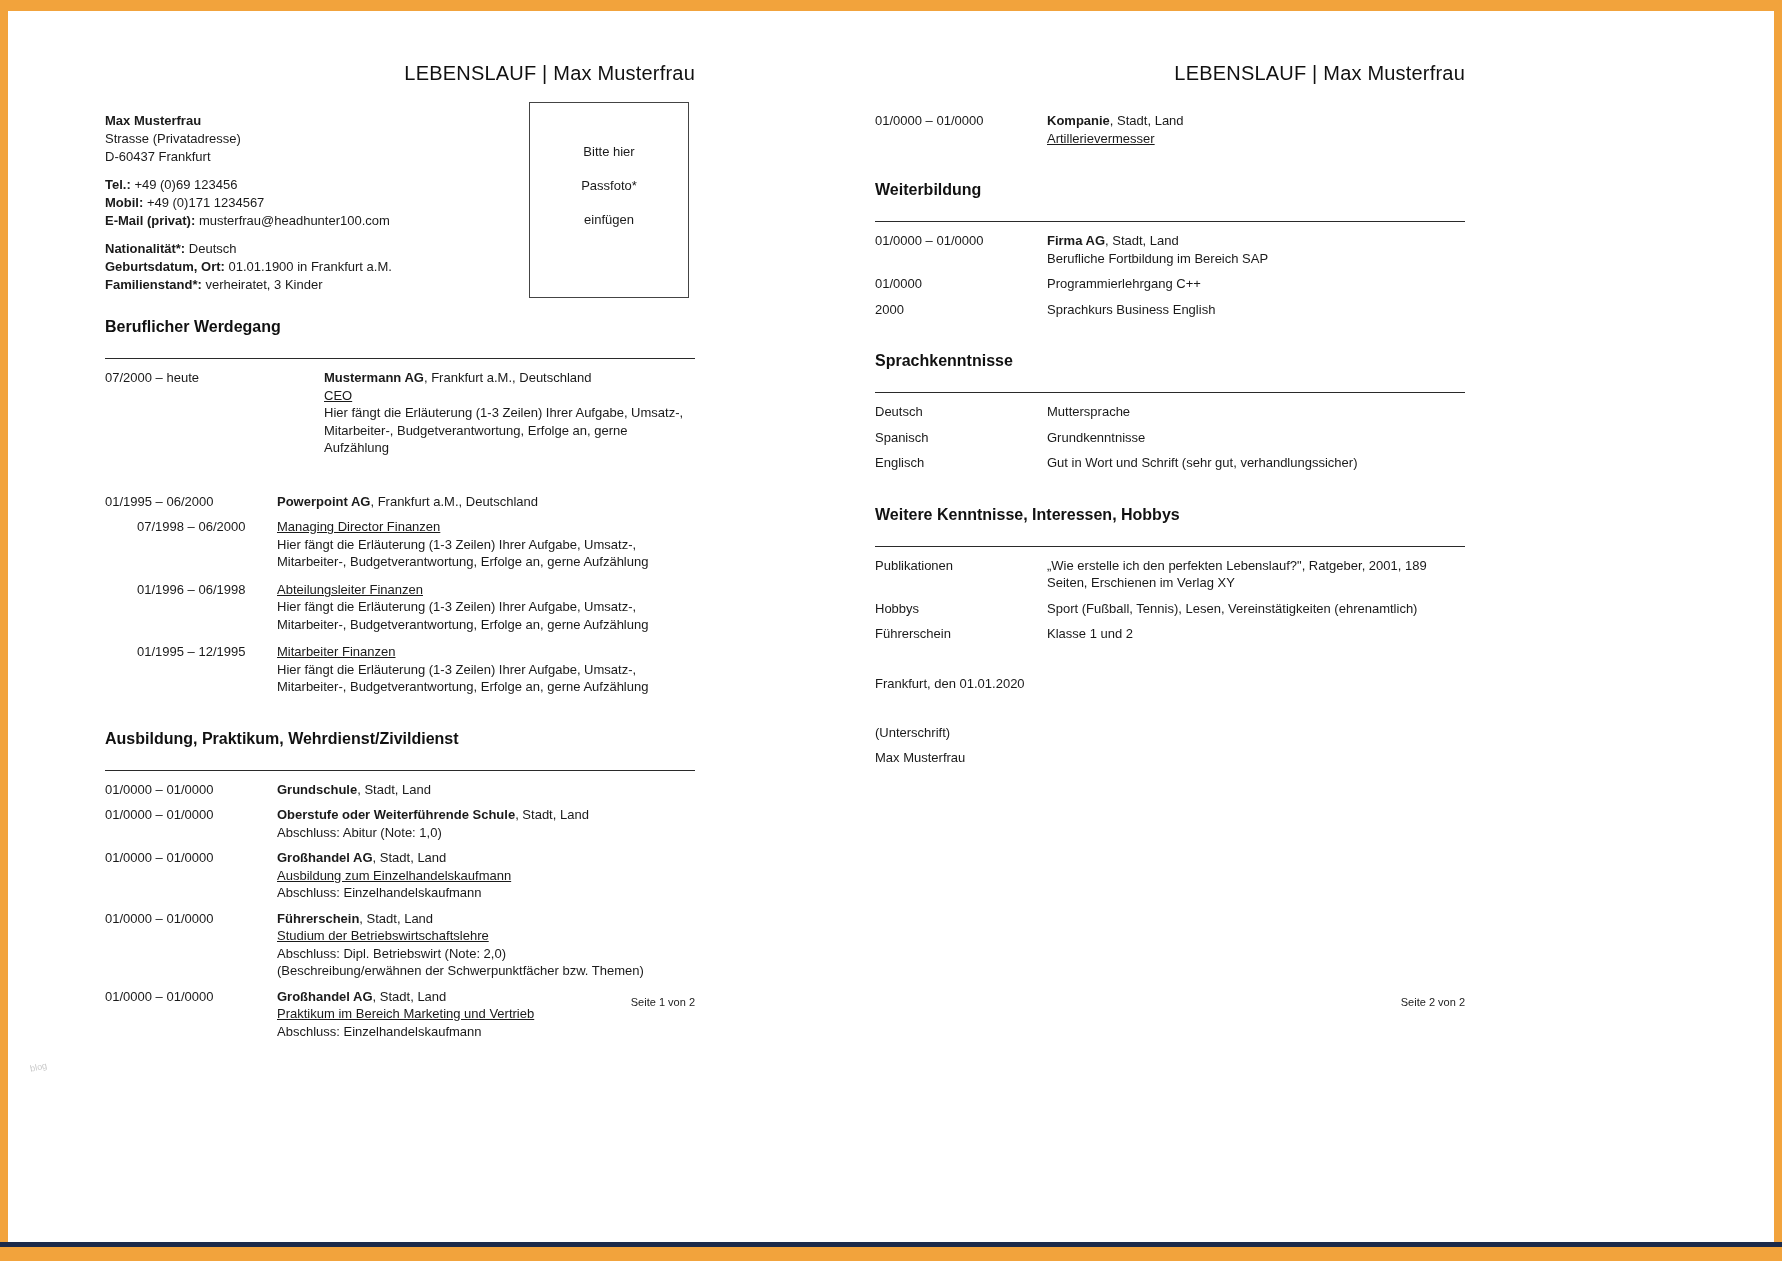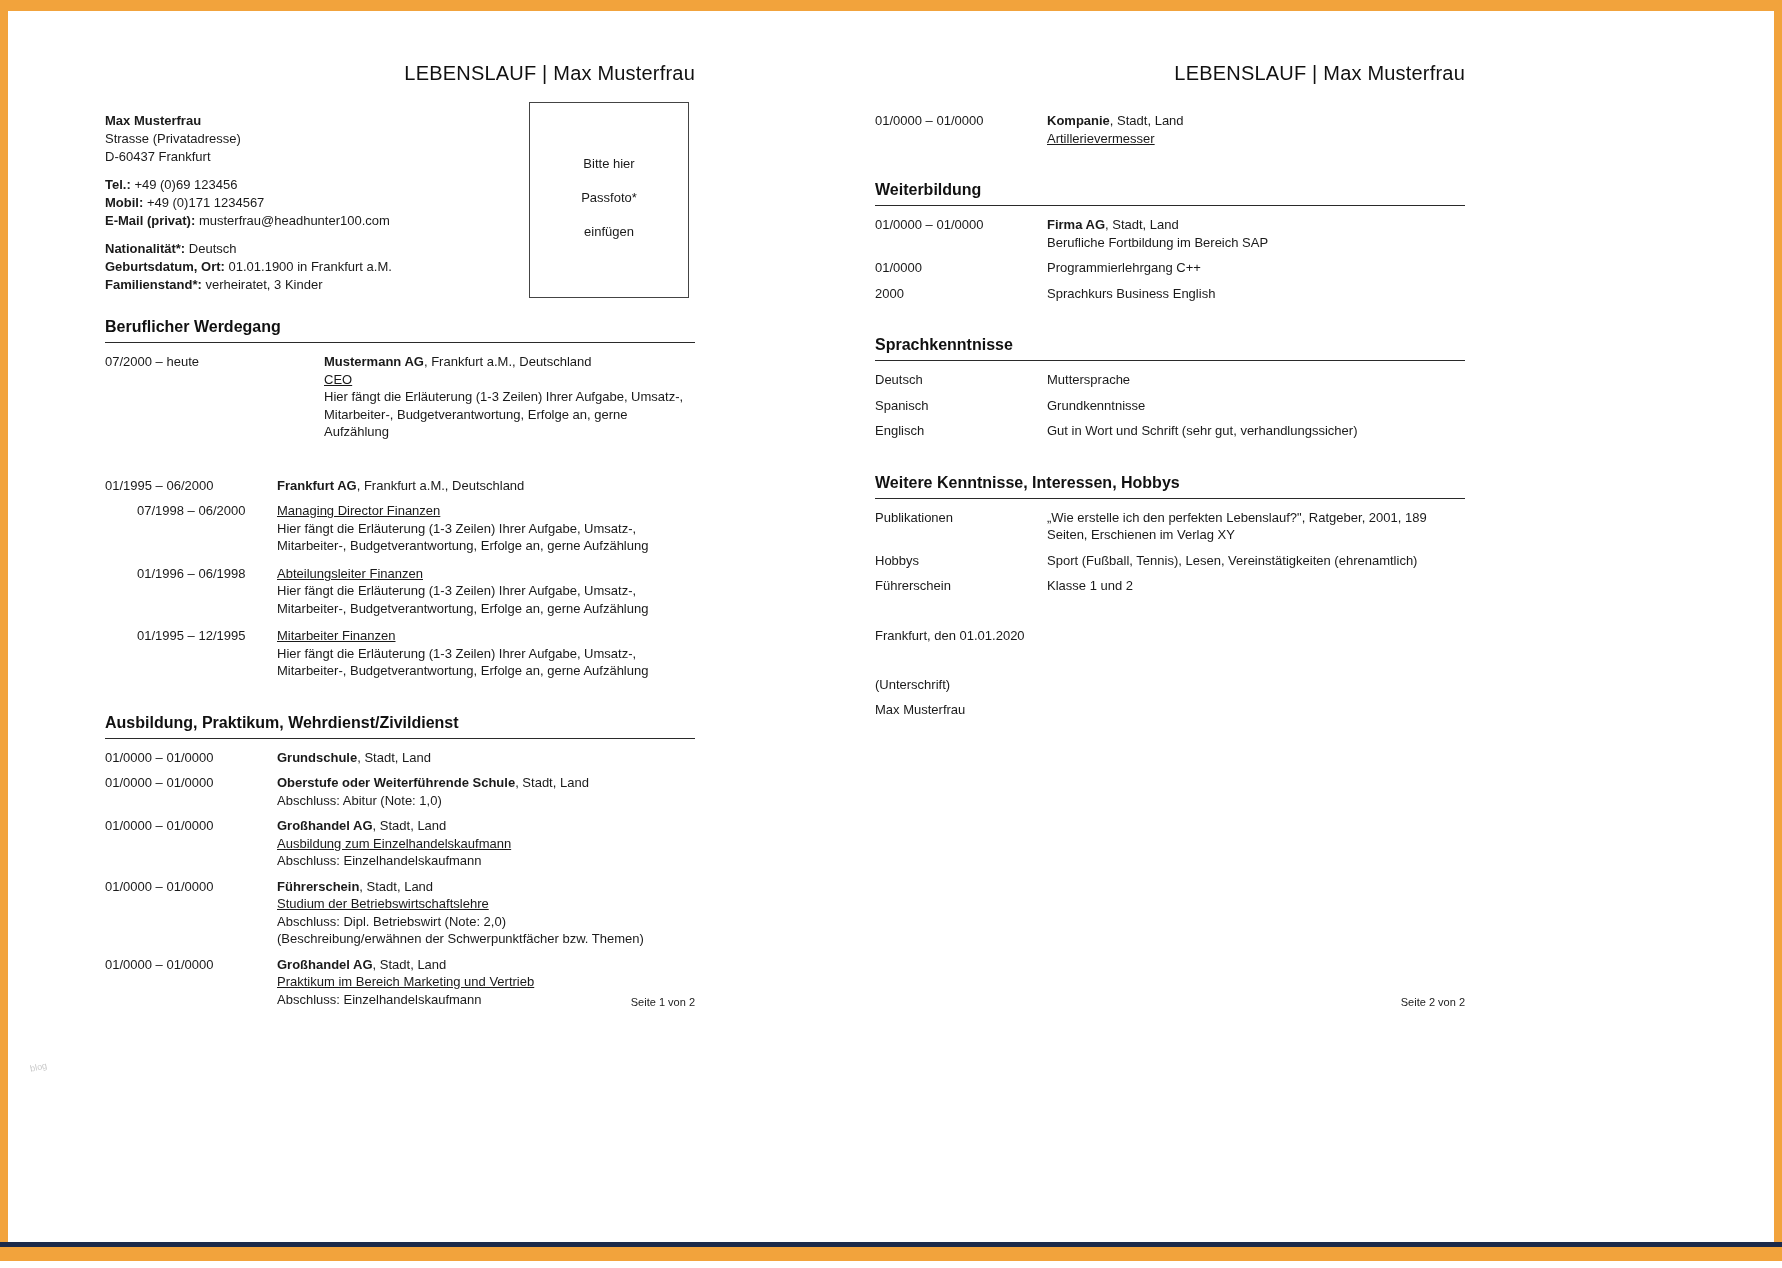--- a/index.html
+++ b/index.html
@@ -37,30 +37,30 @@
   
   .head-row{display:flex;justify-content:space-between;align-items:flex-start;}
   .contact{font-size:13px;line-height:18px;}
   .contact-line.gap{margin-top:10px;}
   .b{font-weight:bold;}
   .u{text-decoration:underline;}
 
   .photo-box{
     width:160px;height:196px;border:1px solid #444;background:#fff;
     margin-top:-10px;margin-right:6px;
-    text-align:center;padding-top:54px;flex:none;
+    text-align:center;padding-top:42px;flex:none;
   }
   .photo-line{font-size:13px;line-height:14px;margin-bottom:20px;color:#1a1a1a;}
 
   
   .section{margin-top:34px;}
   .head-row + .section{margin-top:20px;}
   .heading{
     font-size:16px;font-weight:bold;color:#111;
-    padding-bottom:6px;border-bottom:1.5px solid #2a2a2a;margin-bottom:10px;
+    padding-bottom:22px;border-bottom:1.5px solid #2a2a2a;margin-bottom:10px;
   }
 
   
   .entry{
     display:grid;grid-template-columns:172px 1fr;
     font-size:13px;line-height:17.5px;margin-bottom:8px;
   }
   .entry.gap-lg{margin-bottom:36px;gap:47px;}
   .entry.sub{margin-bottom:10px;}
   .entry.sub .date{padding-left:32px;}
@@ -128,21 +128,21 @@
             <div class="econtent">
               <div class="eline"><span class="b">Mustermann AG</span><span>, Frankfurt a.M., Deutschland</span></div>
               <div class="eline"><span class="u">CEO</span></div>
               <div class="eline"><span>Hier fängt die Erläuterung (1-3 Zeilen) Ihrer Aufgabe, Umsatz-,</span></div>
               <div class="eline"><span>Mitarbeiter-, Budgetverantwortung, Erfolge an, gerne Aufzählung</span></div>
             </div>
           </div>
           <div class="entry">
             <div class="date">01/1995 – 06/2000</div>
             <div class="econtent">
-              <div class="eline"><span class="b">Frankfurt AG</span><span>, Frankfurt a.M., Deutschland</span></div>
+              <div class="eline"><span class="b">Powerpoint AG</span><span>, Frankfurt a.M., Deutschland</span></div>
             </div>
           </div>
           <div class="entry sub">
             <div class="date">07/1998 – 06/2000</div>
             <div class="econtent">
               <div class="eline"><span class="u">Managing Director Finanzen</span></div>
               <div class="eline"><span>Hier fängt die Erläuterung (1-3 Zeilen) Ihrer Aufgabe, Umsatz-,</span></div>
               <div class="eline"><span>Mitarbeiter-, Budgetverantwortung, Erfolge an, gerne Aufzählung</span></div>
             </div>
           </div>

